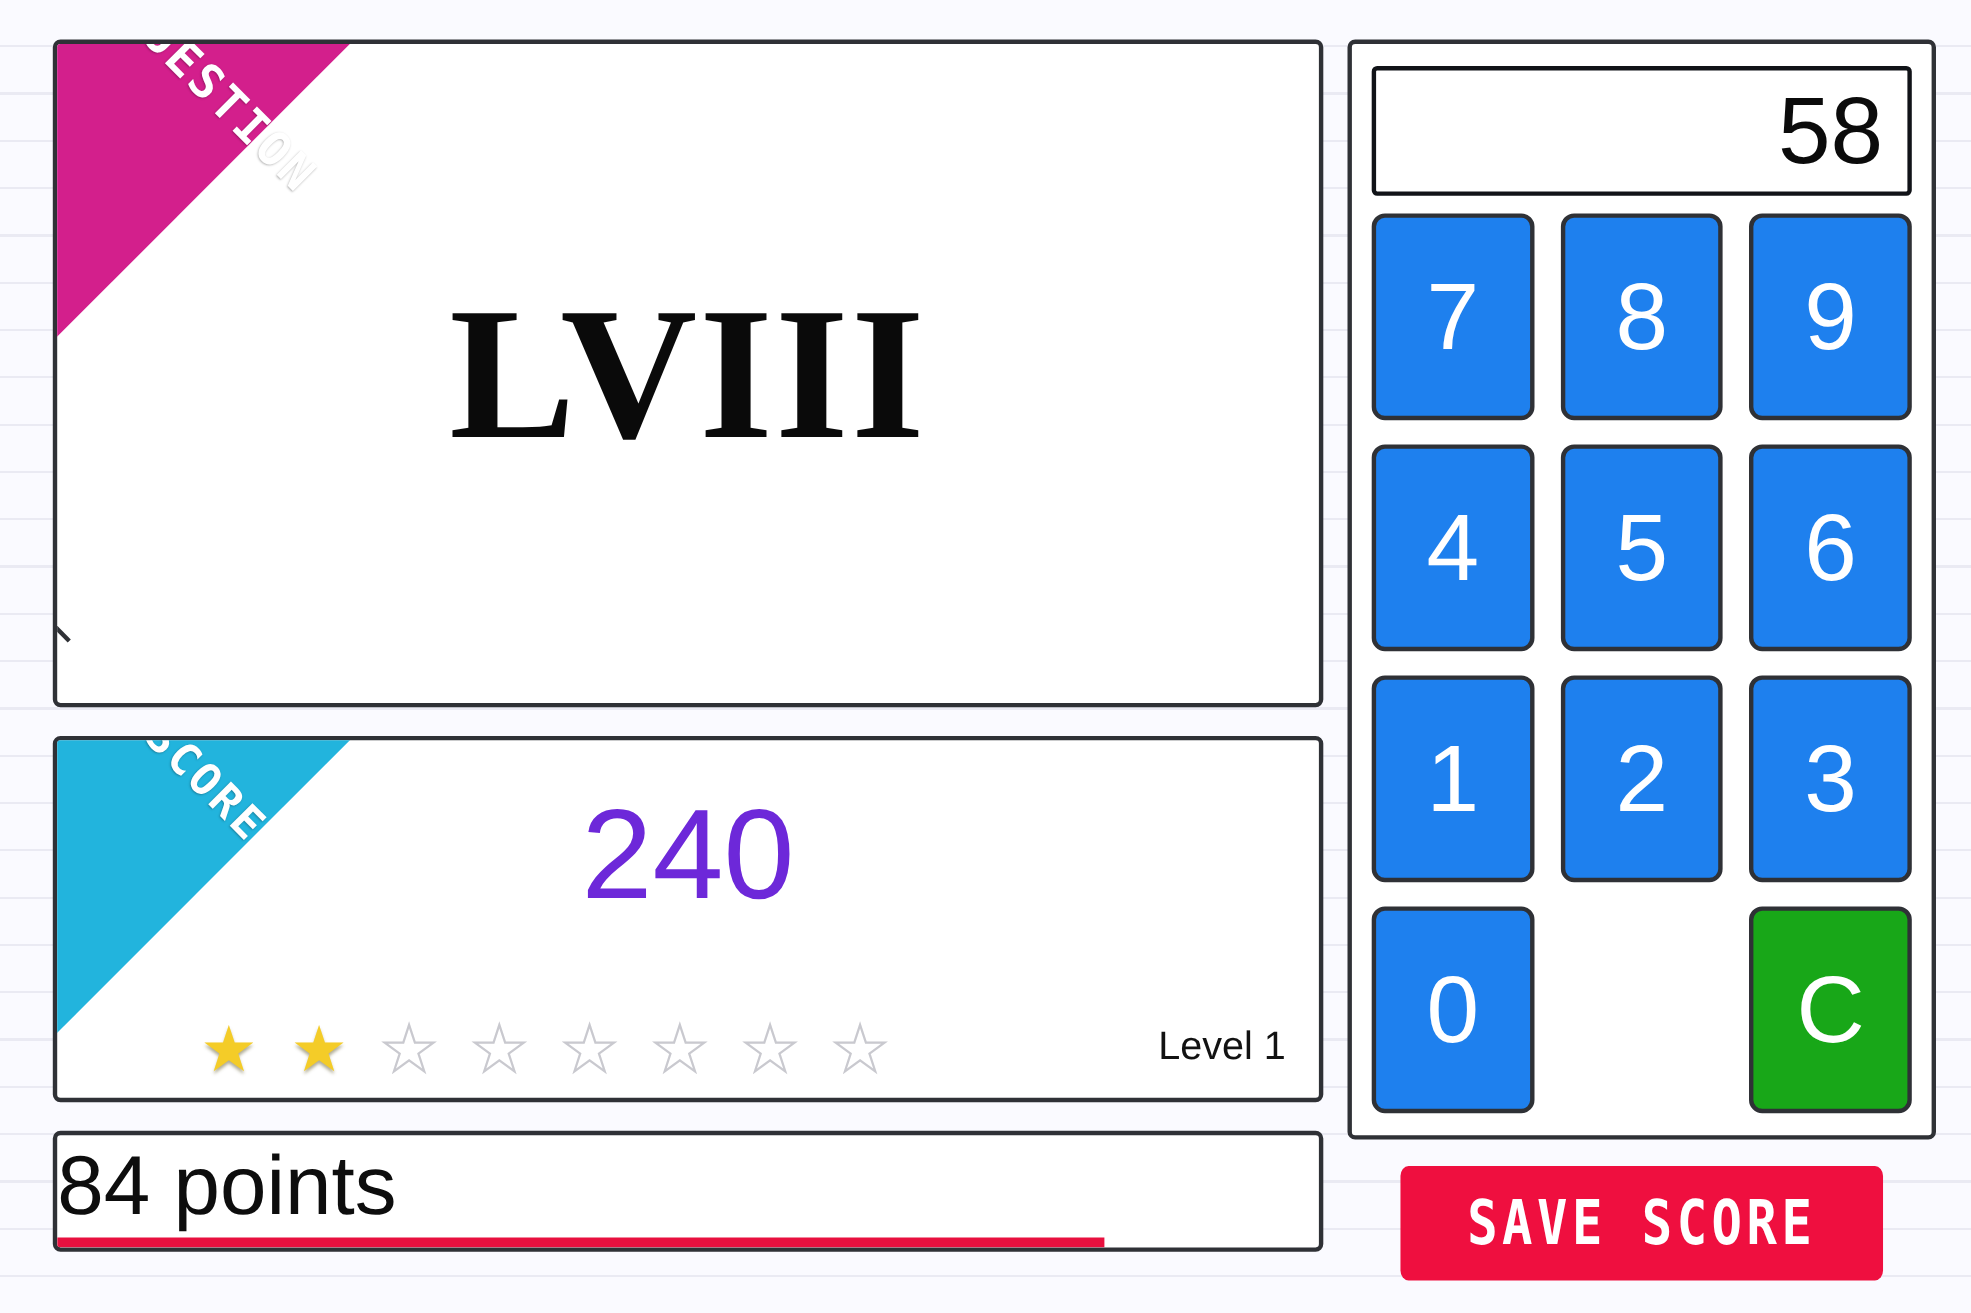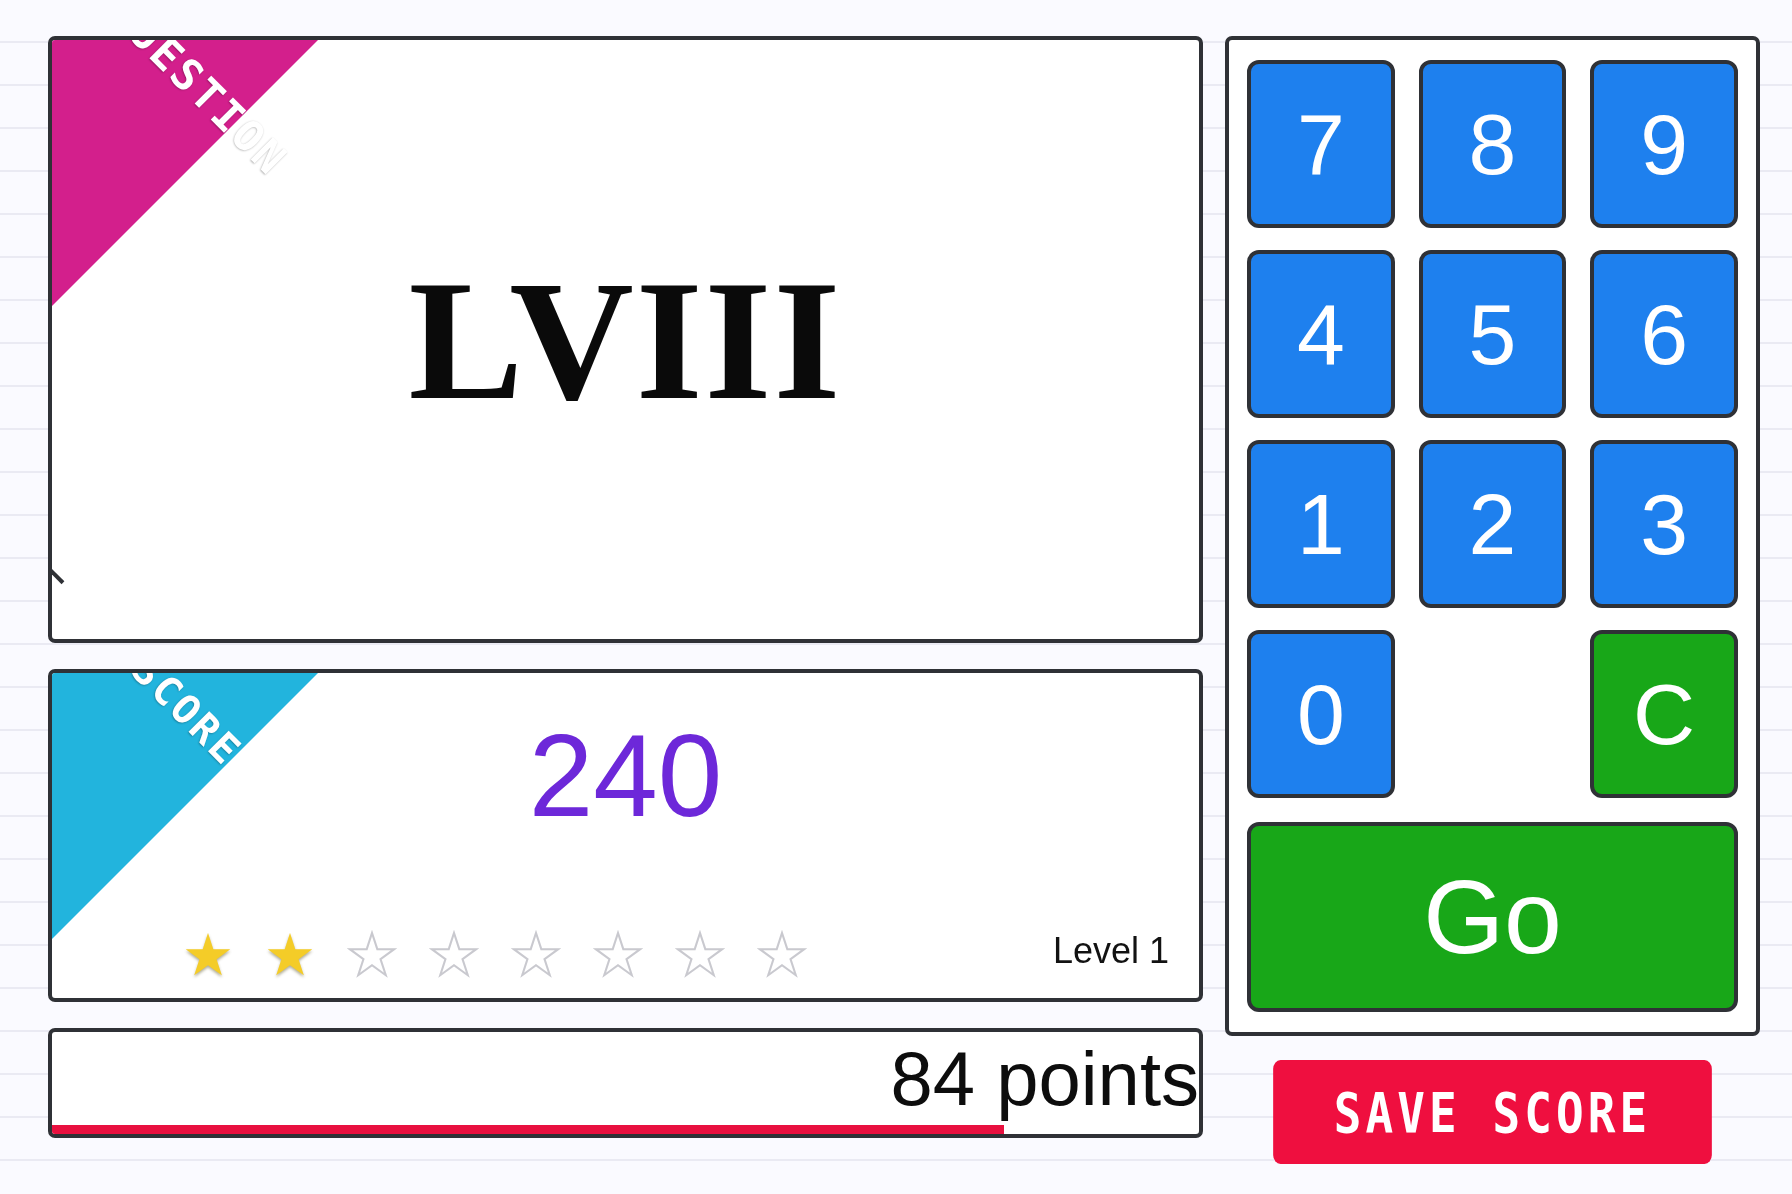--- a/index.html
+++ b/index.html
@@ -174,21 +174,20 @@
     color: #121212;
     padding-bottom: 8px;
   }
 
   
   .points-panel {
     height: 110px;
     position: relative;
     display: flex;
     align-items: center;
-    justify-content: flex-end;
   }
   .points-text {
     font-size: 76px;
     line-height: 1;
     color: #0d0d0d;
     margin-top: -8px;
   }
   .points-progress-track {
     position: absolute;
     left: 0;
@@ -333,34 +332,36 @@
       <div class="points-progress-track">
         <div class="points-progress-fill" id="progress-fill" style="width: 83%;"></div>
       </div>
     </div>
 
   </div>
 
   <div class="right-col">
 
     <div class="calc-panel">
+      <div class="calc-display">
+        <span class="calc-display-value">58</span>
+      </div>
       <div class="keypad" id="keypad-slot">
           <div class="key key-num">7</div>
           <div class="key key-num">8</div>
           <div class="key key-num">9</div>
           <div class="key key-num">4</div>
           <div class="key key-num">5</div>
           <div class="key key-num">6</div>
           <div class="key key-num">1</div>
           <div class="key key-num">2</div>
           <div class="key key-num">3</div>
           <div class="key key-num">0</div>
           <div class="key key-blank"></div>
           <div class="key key-clear">C</div>
         </div>
-      <div class="go-button">Go</div>
     </div>
 
     <div class="save-button">SAVE SCORE</div>
 
   </div>
 
 </div>
 
 </body></html>

